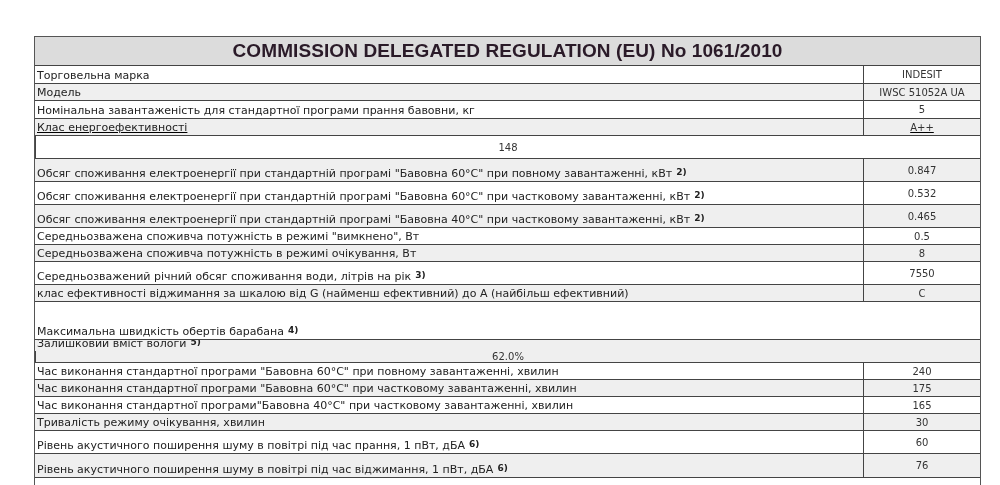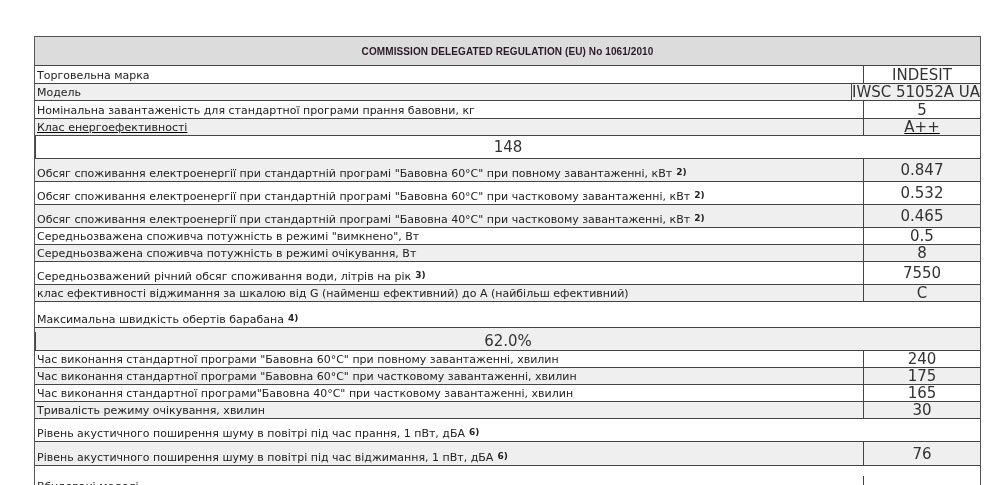--- a/index.html
+++ b/index.html
@@ -2,28 +2,28 @@
 <html><head>
 <meta charset="utf-8">
 <style>
   html, body { margin:0; padding:0; background:#ffffff; }
   body { width:1000px; height:485px; position:relative; overflow:hidden;
          font-family:"DejaVu Sans", sans-serif; }
   .tbl { position:absolute; left:34px; top:36px; width:947px;
          border:1.5px solid #555; box-sizing:border-box; }
   .title { height:28px; background:#dcdcdc; border-bottom:1.5px solid #444;
            display:flex; align-items:center; justify-content:center;
-           font-family:"Liberation Sans", sans-serif; font-weight:bold; font-size:10px;
+           font-family:"Liberation Sans", sans-serif; font-weight:bold; font-size:19px;
            color:#2a1a28; letter-spacing:0.1px; }
   .row { display:flex; border-bottom:1.2px solid #444; box-sizing:border-box; }
   .row:last-child { border-bottom:none; }
   .row.alt { background:#efefef; }
   .lbl { width:828px; box-sizing:border-box; padding-left:2px; font-size:11px; color:#222;
          display:flex; align-items:flex-end; padding-bottom:1px; white-space:nowrap; overflow:hidden; }
-  .val { flex:1; border-left:1.2px solid #444; box-sizing:border-box; font-size:15px; color:#333;
+  .val { flex:1; border-left:1.2px solid #444; box-sizing:border-box; font-size:10px; color:#333;
          display:flex; align-items:center; justify-content:center; white-space:nowrap; }
   sup { font-size:9px; font-weight:bold; margin-left:4px; position:relative; top:-2px; }
   .lbl .t { display:inline-flex; align-items:baseline; }
 </style>
 </head>
 <body>
 
 <div class="tbl">
   <div class="title">COMMISSION DELEGATED REGULATION (EU) No 1061/2010</div>
   <div id="rows">
@@ -115,21 +115,21 @@
         <div class="val">7550</div>
       </div>
       <div class="row alt" style="height: 17px;">
         <div class="lbl">
           <span class="t">
             <span>клас ефективності віджимання за шкалою від G (найменш ефективний) до A (найбільш ефективний)</span>
           </span>
         </div>
         <div class="val">C</div>
       </div>
-      <div class="row" style="height: 26px; gap: 34px;">
+      <div class="row" style="height: 38px; gap: 34px;">
         <div class="lbl">
           <span class="t">
             <span>Максимальна швидкість обертів барабана</span>
             <sup>4)</sup>
           </span>
         </div>
       </div>
       <div class="row alt" style="height: 23px; flex-direction: column;">
         <div class="lbl">
           <span class="t">
@@ -171,20 +171,21 @@
         </div>
         <div class="val">30</div>
       </div>
       <div class="row" style="height: 23px;">
         <div class="lbl">
           <span class="t">
             <span>Рівень акустичного поширення шуму в повітрі під час прання, 1 пВт, дБА</span>
             <sup>6)</sup>
           </span>
         </div>
+        <div class="val">60</div>
       </div>
       <div class="row alt" style="height: 24px;">
         <div class="lbl">
           <span class="t">
             <span>Рівень акустичного поширення шуму в повітрі під час віджимання, 1 пВт, дБА</span>
             <sup>6)</sup>
           </span>
         </div>
         <div class="val">76</div>
       </div>

